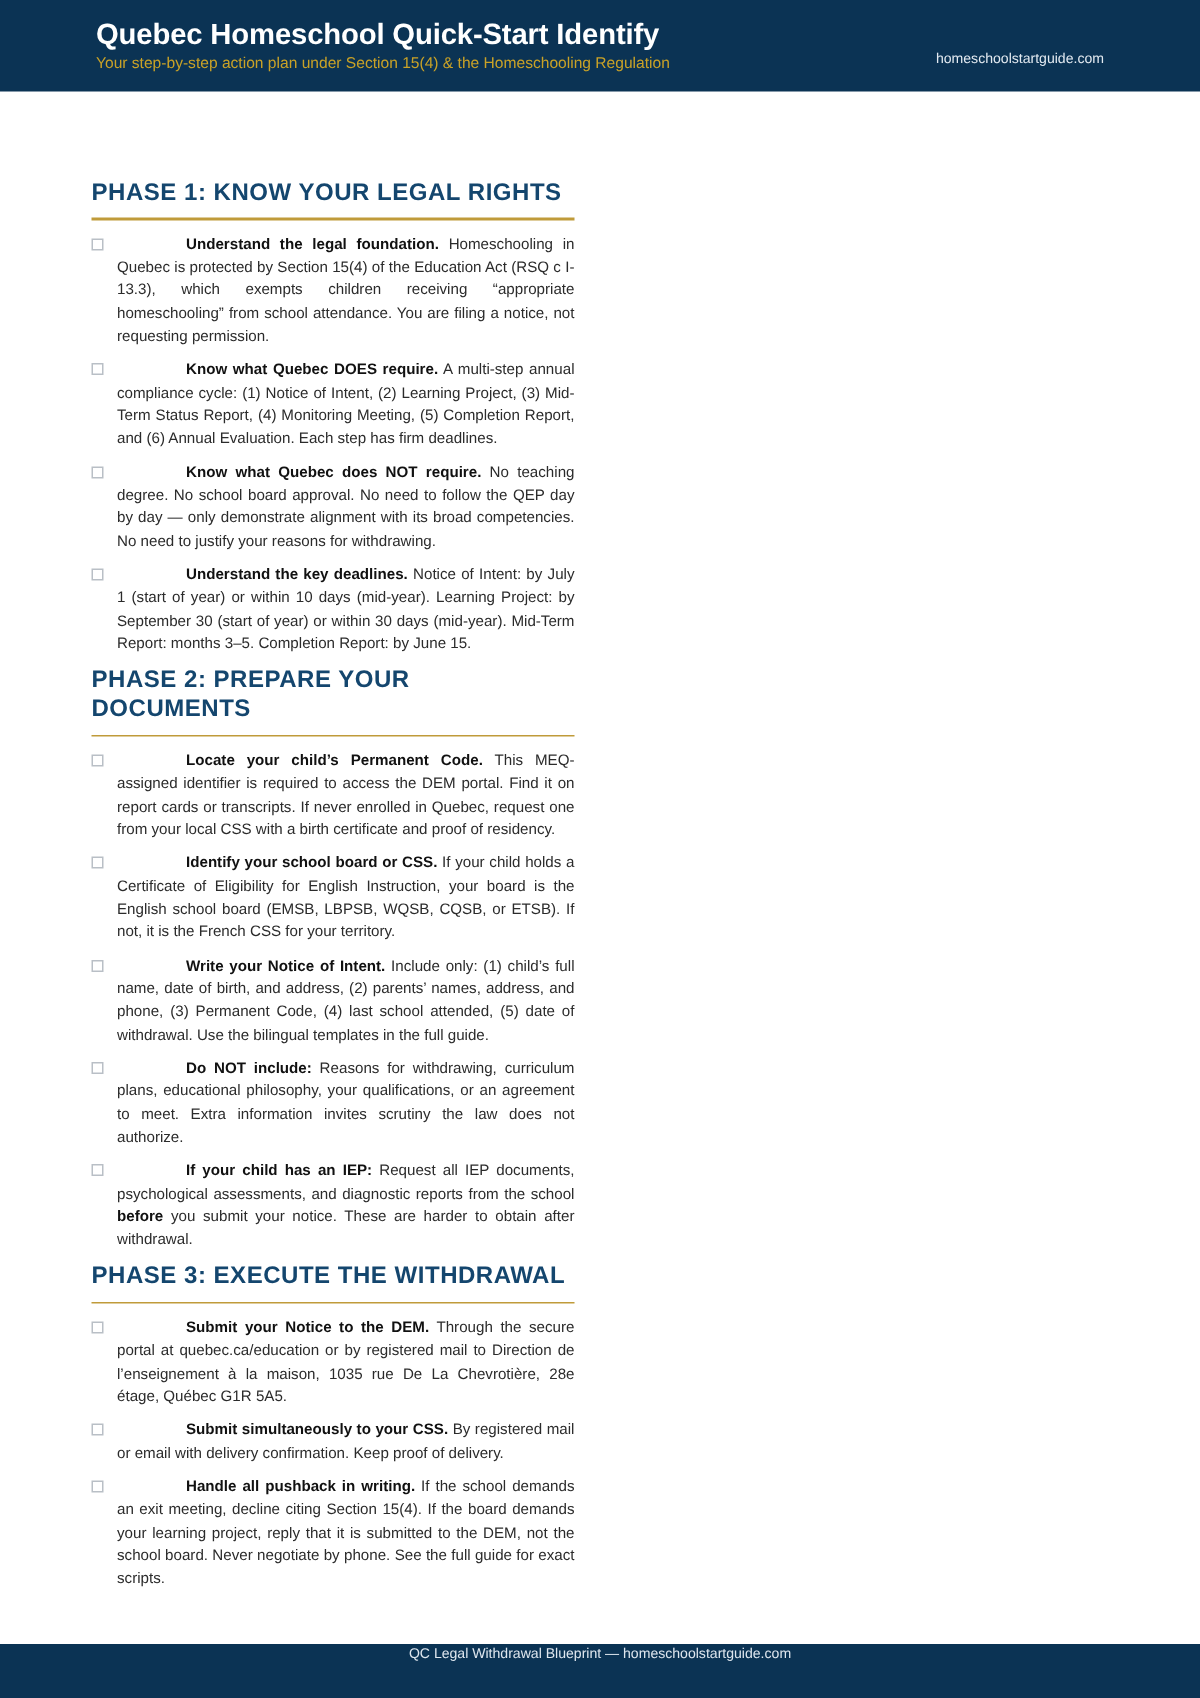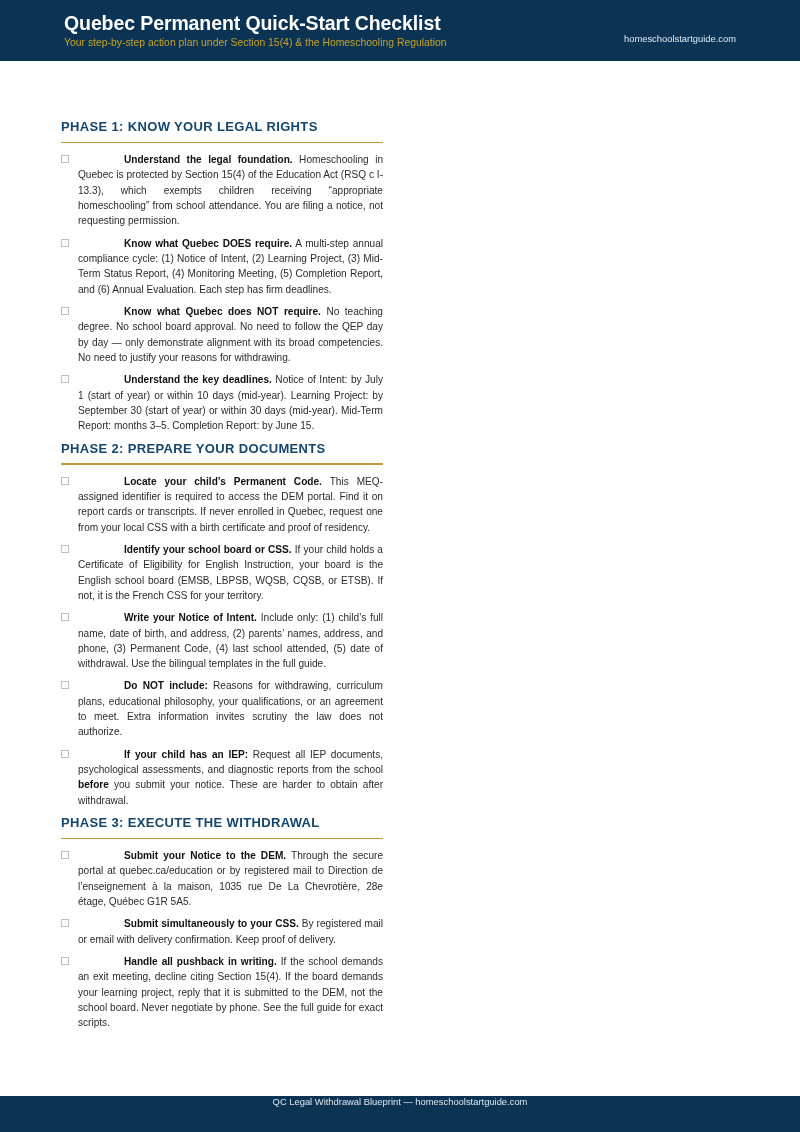--- a/index.html
+++ b/index.html
@@ -63,21 +63,21 @@
     top: 119px;
     left: 61px;
     width: 680px;
     height: 955px;
     column-count: 2;
     column-gap: 36px;
     column-fill: auto;
   }
 
   .phase-heading {
-    font-size: 13px;
+    font-size: 16px;
     font-weight: bold;
     color: #14466e;
     letter-spacing: 0.35px;
     line-height: 1.2;
     break-after: avoid;
     margin-bottom: 7px;
   }
   .phase-heading.spaced { margin-top: 2px; }
 
   .phase-rule {
@@ -131,21 +131,21 @@
     color: #dfe7ef;
   }
 </style>
 </head>
 <body>
 
 <div class="page">
 
   <div class="header">
     <div class="header-left">
-      <div class="header-title">Quebec Permanent Quick-Start Checklist</div>
+      <div class="header-title">Quebec Homeschool Quick-Start Identify</div>
       <div class="header-subtitle">Your step-by-step action plan under Section 15(4) &amp; the Homeschooling Regulation</div>
     </div>
     <div class="header-right">homeschoolstartguide.com</div>
   </div>
 
   <div class="content">
       <div class="phase-heading">PHASE 1: KNOW YOUR LEGAL RIGHTS</div>
       <div class="phase-rule"></div>
       <div class="item"><span class="box"></span><span class="item-lead">Understand the legal foundation.</span><span class="item-body"> Homeschooling in Quebec is protected by Section 15(4) of the Education Act (RSQ c I-13.3), which exempts children receiving “appropriate homeschooling” from school attendance.  You are filing a notice, not requesting permission.</span></div>
       <div class="item"><span class="box"></span><span class="item-lead">Know what Quebec DOES require.</span><span class="item-body"> A multi-step annual compliance cycle: (1) Notice of Intent, (2) Learning Project, (3) Mid-Term Status Report, (4) Monitoring Meeting, (5) Completion Report, and (6) Annual Evaluation. Each step has firm deadlines.</span></div>

